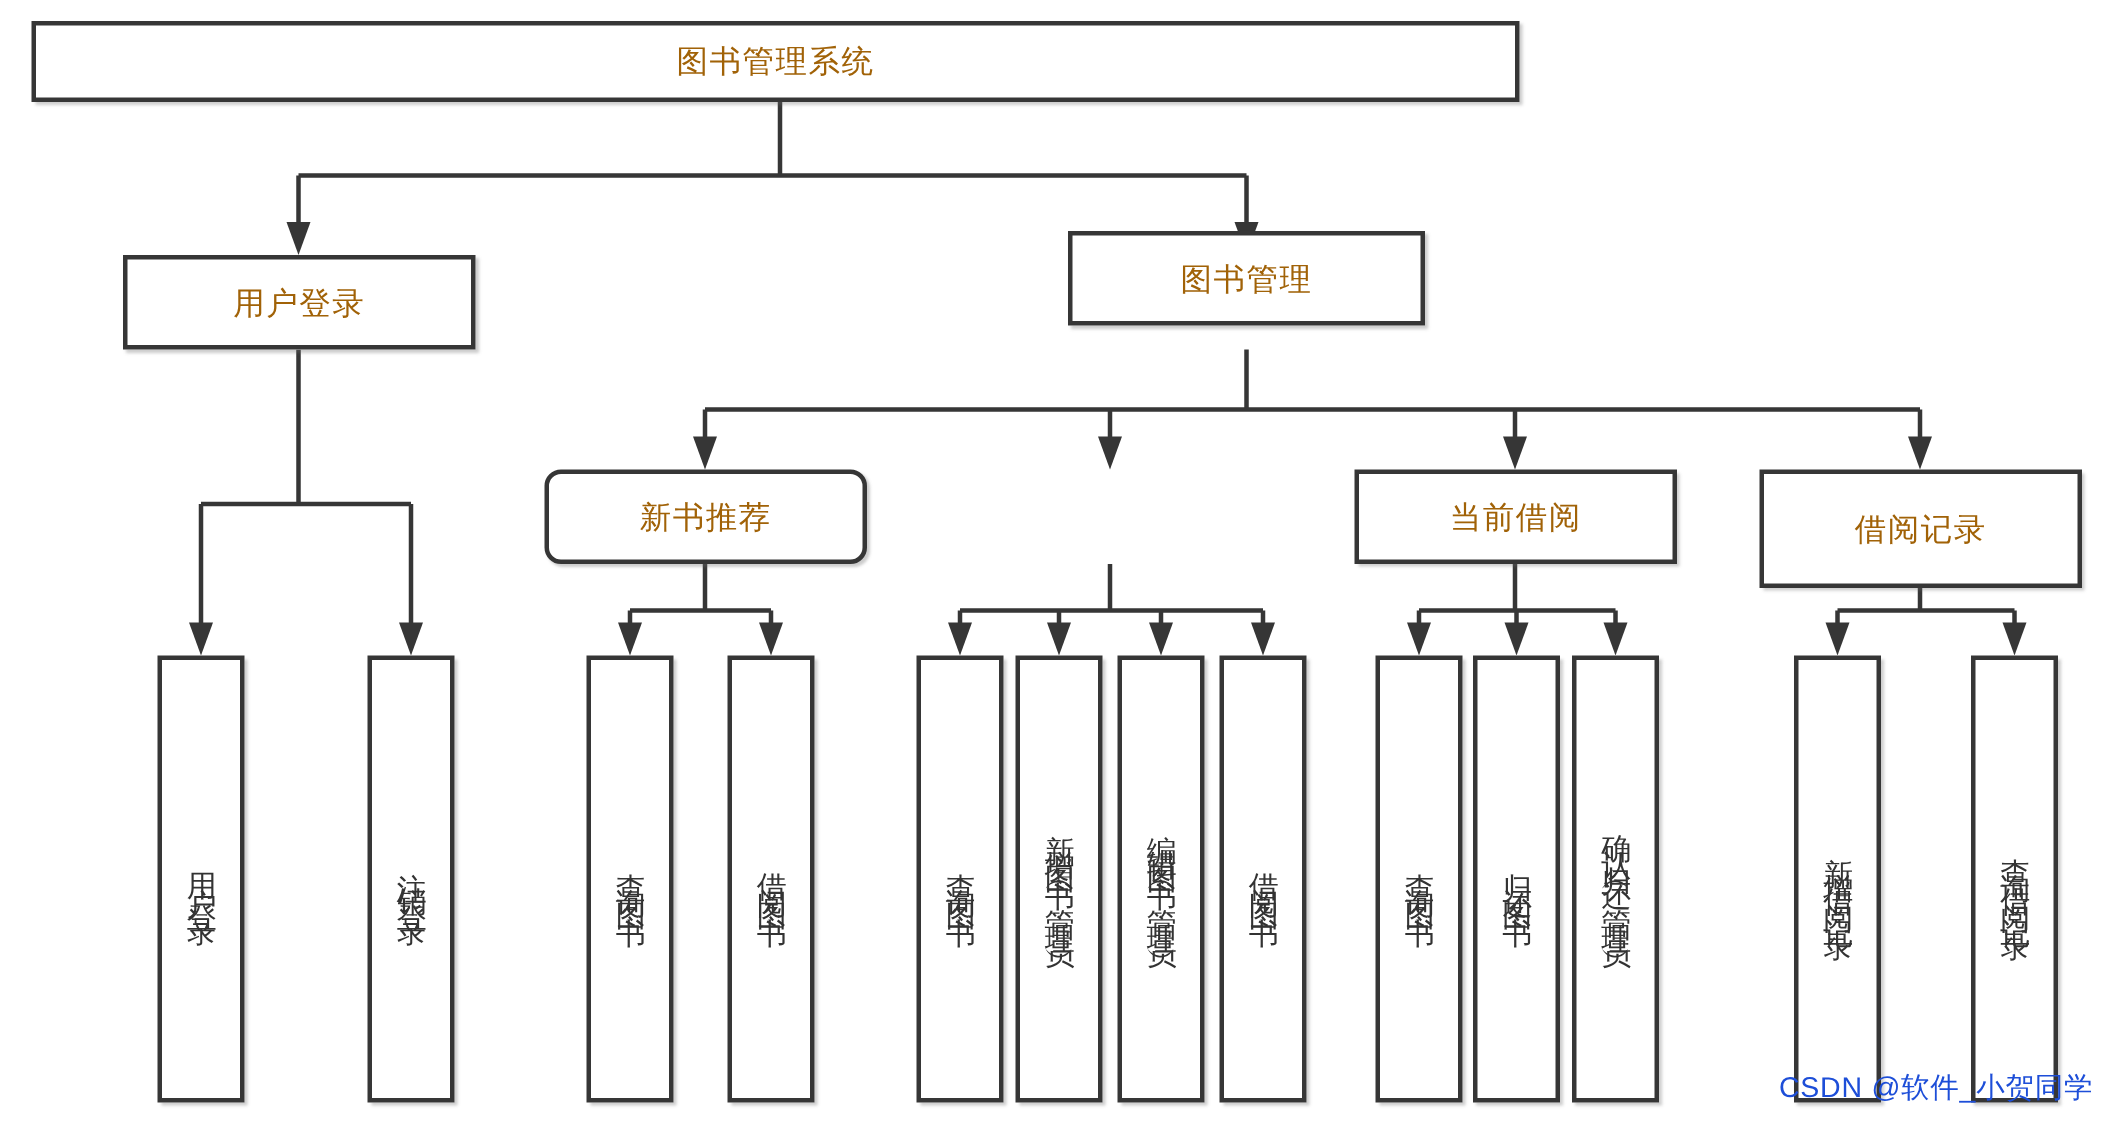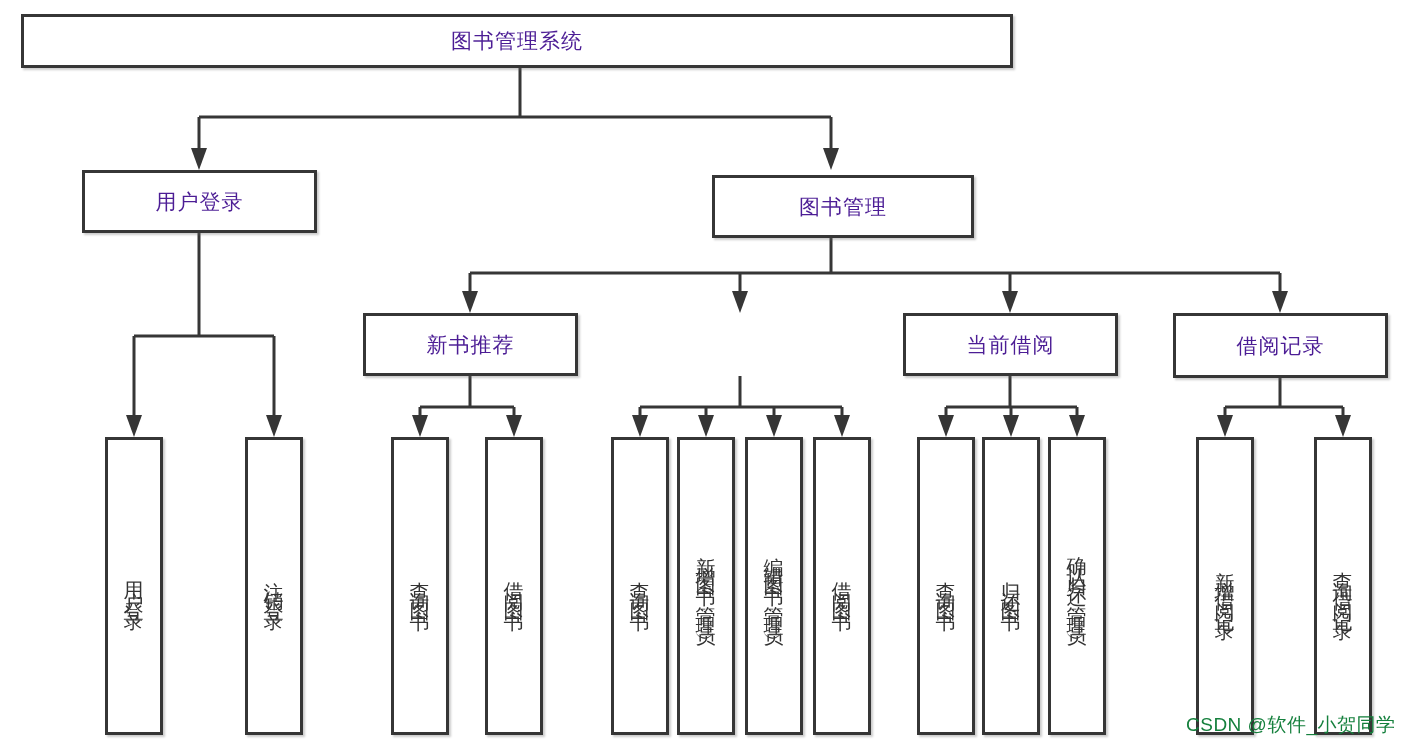--- a/index.html
+++ b/index.html
@@ -6,34 +6,34 @@
   .canvas{
     position:relative;width:1405px;height:747px;background:#ffffff;overflow:hidden;
     font-family:"Liberation Sans","DejaVu Sans",sans-serif;
   }
   .connector-layer{position:absolute;left:0;top:0;pointer-events:none;}
   .box{
     position:absolute;box-sizing:border-box;background:#ffffff;
     border:3px solid #363636;display:flex;align-items:center;justify-content:center;
     box-shadow:2px 2px 2px rgba(110,110,110,.35);
   }
-  .box .lbl{font-size:21px;color:#4c1d95;letter-spacing:1px;white-space:nowrap;}
+  .box .lbl{font-size:21px;color:#a16207;letter-spacing:1px;white-space:nowrap;}
   .leaf{
     position:absolute;box-sizing:border-box;background:#ffffff;
     border:3px solid #363636;display:flex;align-items:center;justify-content:center;
     box-shadow:2px 2px 2px rgba(110,110,110,.35);
     top:437px;width:58px;height:298px;
   }
   .leaf .vlbl{
     writing-mode:vertical-rl;text-orientation:mixed;
     font-size:20px;line-height:1;letter-spacing:10px;color:#333333;
   }
   .watermark{
     position:absolute;left:1186px;top:712px;z-index:5;
-    font-size:19px;color:#15803d;white-space:nowrap;letter-spacing:.5px;
+    font-size:19px;color:#1d4ed8;white-space:nowrap;letter-spacing:.5px;
   }
 </style>
 </head>
 <body>
 
 <div class="canvas">
 
   <svg class="connector-layer" width="1405" height="747" viewBox="0 0 1405 747">
     <path d="M520 68 V117 M199 117 H831 M199 117 V152 M831 117 V152
              M199 233 V336 M134 336 H274 M134 336 V419 M274 336 V419
@@ -66,31 +66,31 @@
     </g>
   </svg>
 
   <div class="box" style="left:21px;top:14px;width:992px;height:54px;">
     <span class="lbl">图书管理系统</span>
   </div>
 
   <div class="box" style="left:82px;top:170px;width:235px;height:63px;">
     <span class="lbl">用户登录</span>
   </div>
-  <div class="box" style="left:712px;top:175px;width:262px;height:63px;">
+  <div class="box" style="left:712px;top:154px;width:238px;height:63px;">
     <span class="lbl">图书管理</span>
   </div>
 
-  <div class="box" style="left:363px;top:313px;width:215px;height:63px;">
+  <div class="box" style="left:363px;top:313px;width:215px;height:63px;border-radius:11px;">
     <span class="lbl">新书推荐</span>
   </div>
   <div class="box" style="left:903px;top:313px;width:215px;height:63px;text-align:center;">
     <span class="lbl">当前借阅</span>
   </div>
-  <div class="box" style="left:1173px;top:313px;width:215px;height:65px;">
+  <div class="box" style="left:1173px;top:313px;width:215px;height:79px;">
     <span class="lbl">借阅记录</span>
   </div>
 
   <div class="leaf" style="left:105px;">
     <span class="vlbl">用户登录</span>
   </div>
   <div class="leaf" style="left:245px;">
     <span class="vlbl">注销登录</span>
   </div>
 

